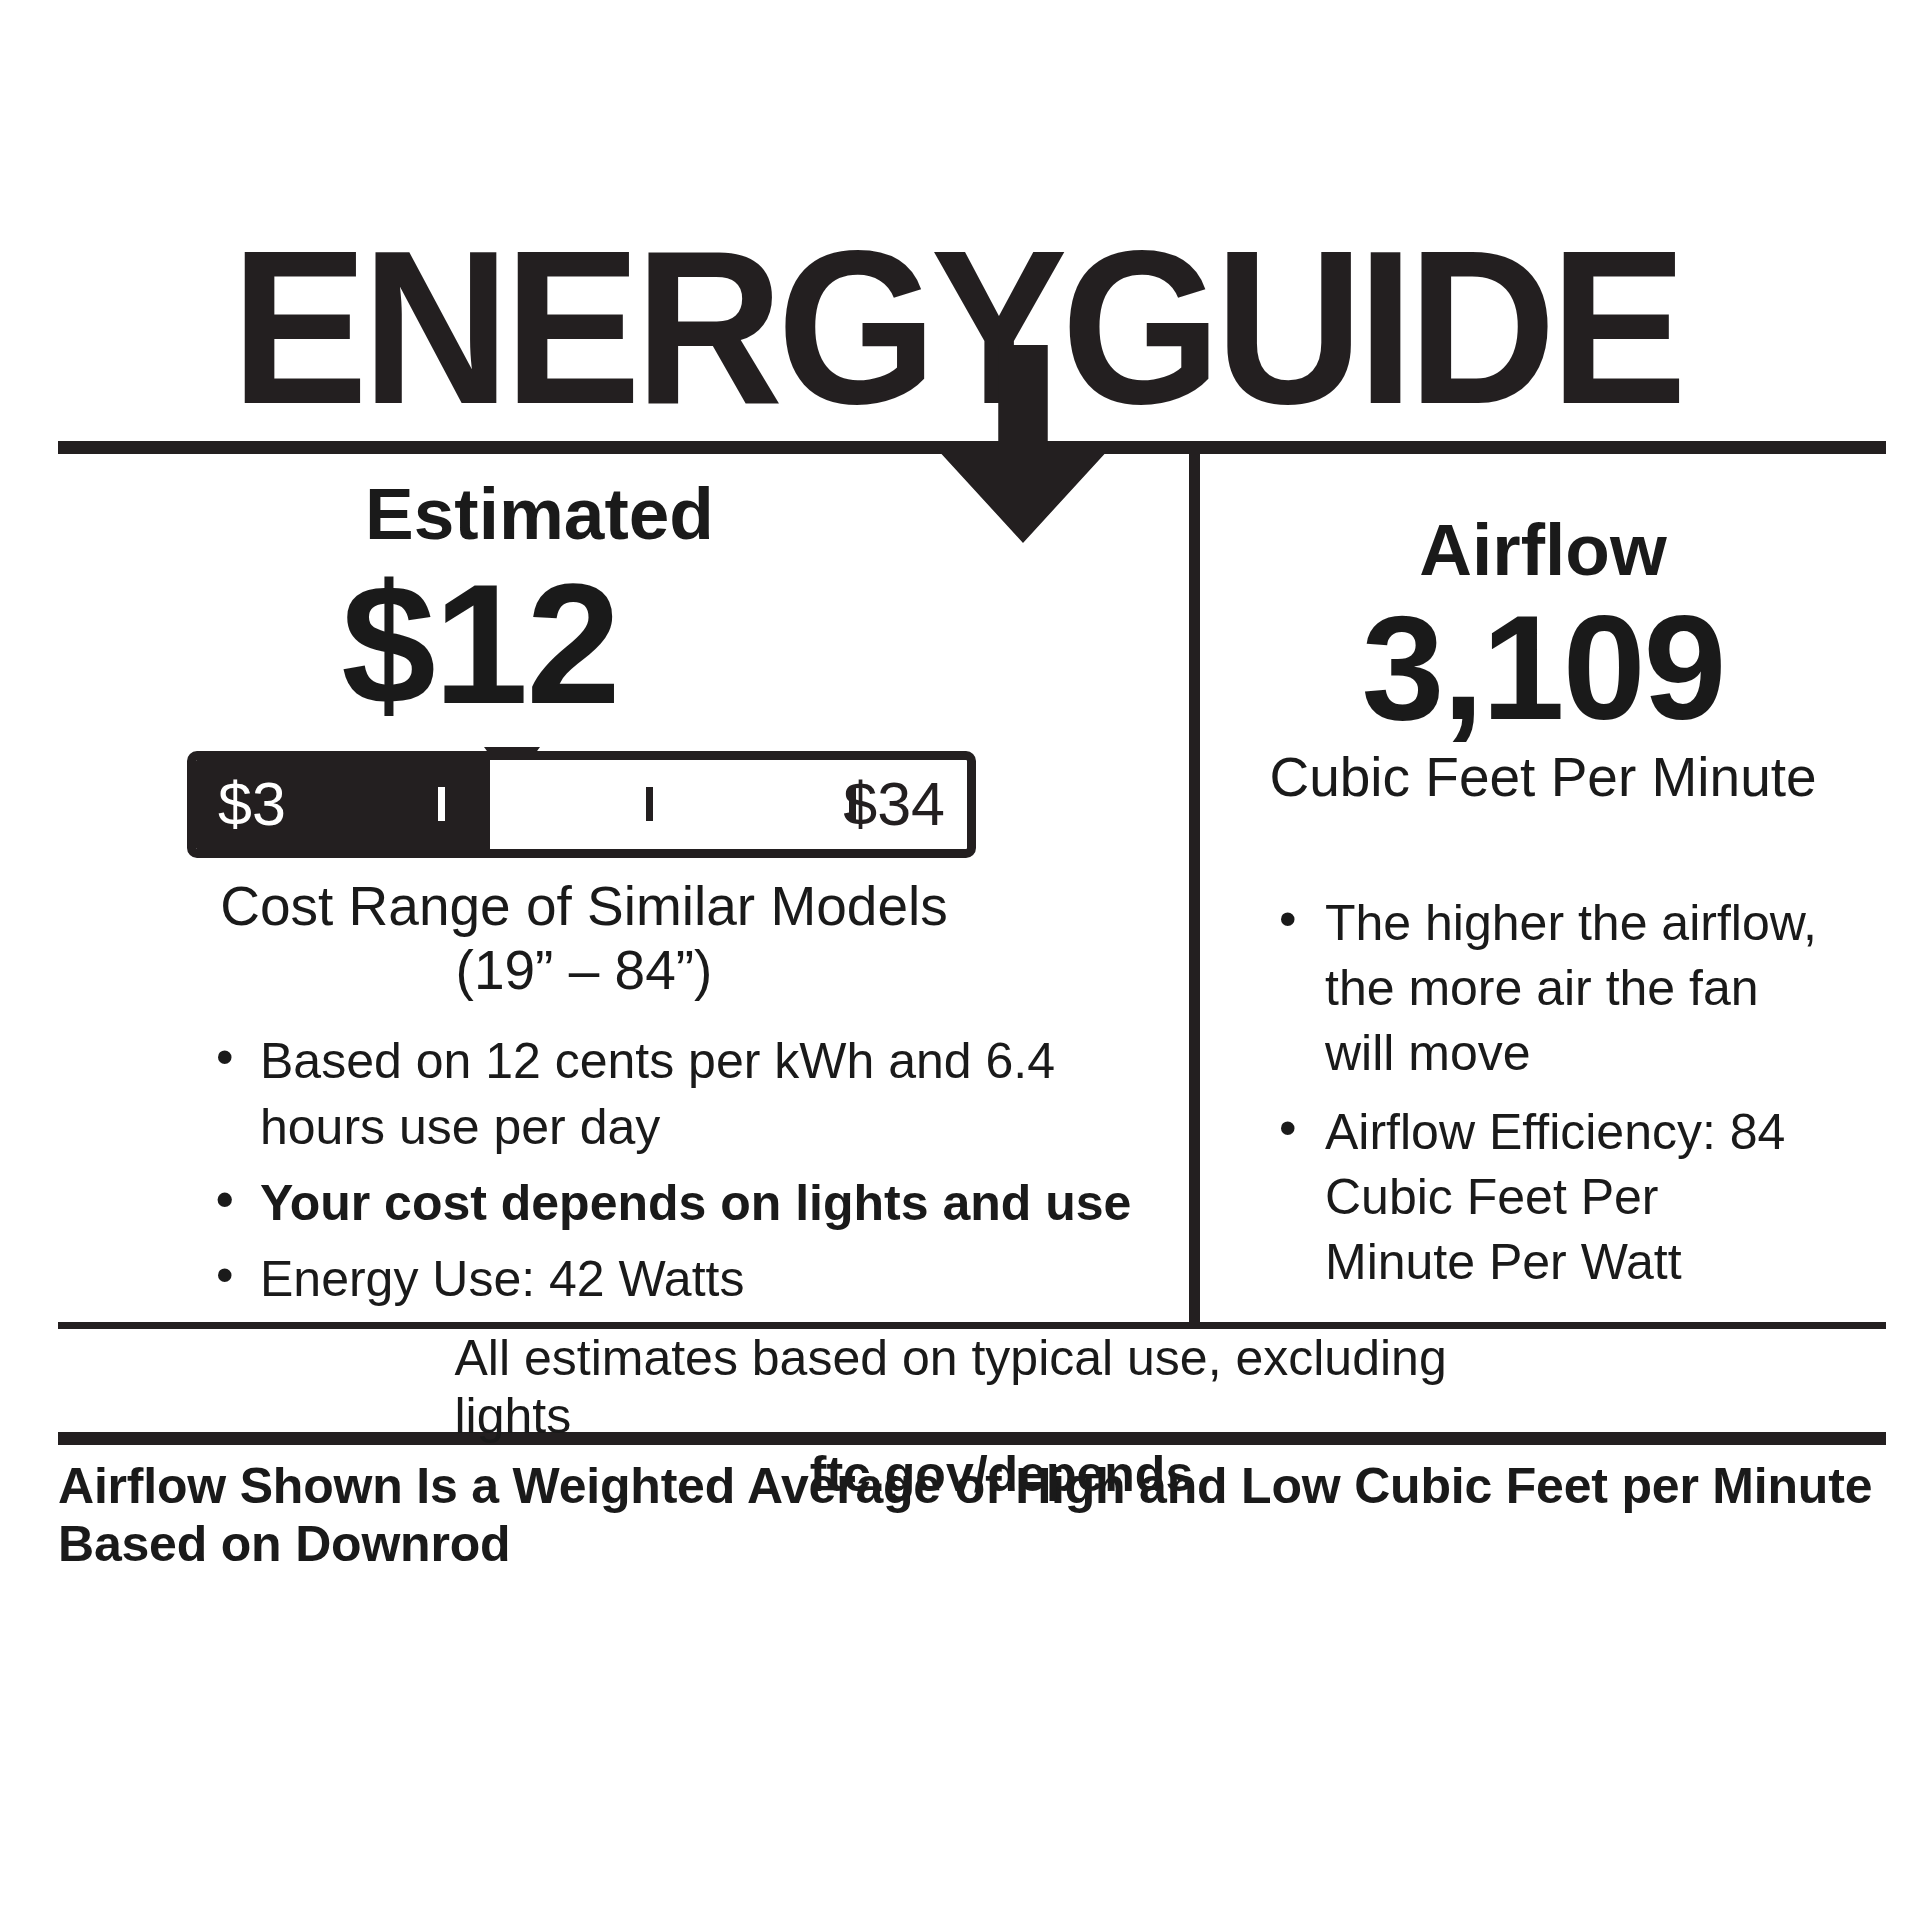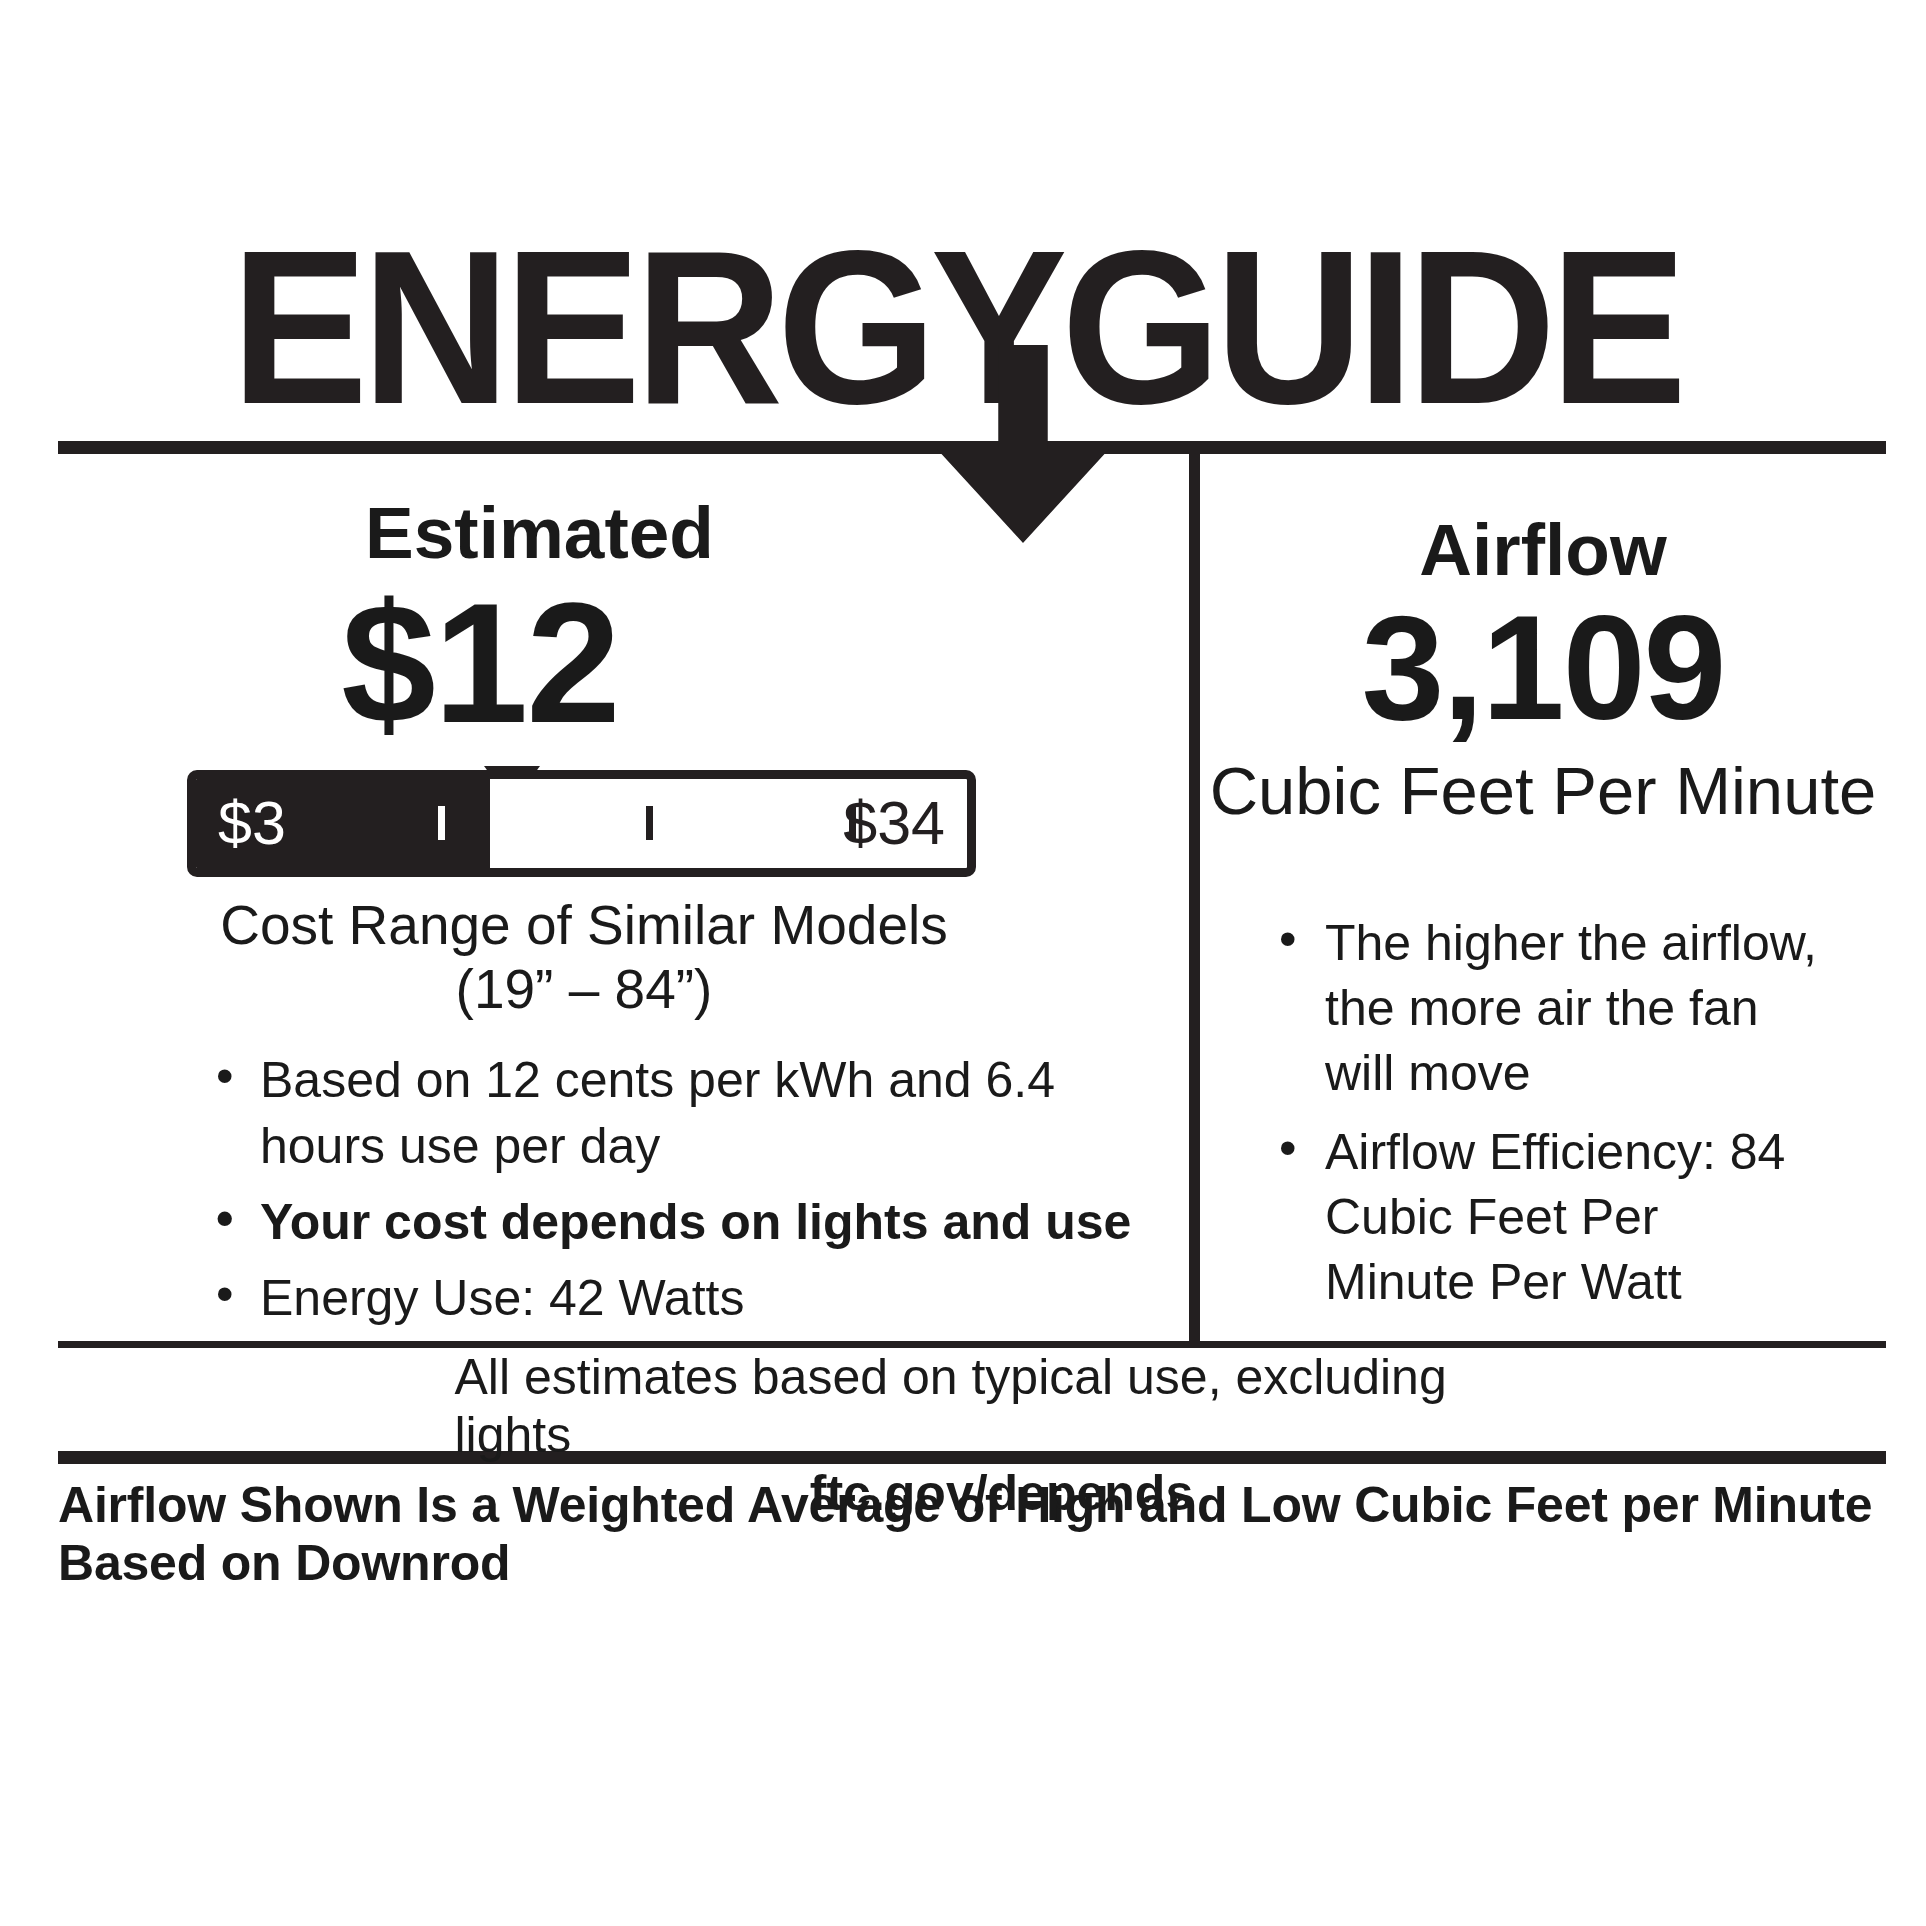--- a/index.html
+++ b/index.html
@@ -58,21 +58,20 @@
   .body-row {
     position: relative;
     display: flex;
     width: 100%;
   }
   .col-left {
     width: 1131px;
     position: relative;
     padding-top: 22px;
     box-sizing: border-box;
-    margin-top: 19px;
   }
   .col-divider {
     width: 11px;
     background: #231f20;
     margin: 0 0px;
   }
   .col-right {
     flex: 1;
     position: relative;
     padding-top: 59px;
@@ -219,23 +218,23 @@
     line-height: 1;
   }
   .airflow-value {
     font-size: 149px;
     font-weight: bold;
     line-height: 1.05;
     letter-spacing: -2px;
     margin-top: 4px;
   }
   .airflow-units {
-    font-size: 67px;
+    font-size: 55px;
     line-height: 1.1;
-    margin-top: 8px;
+    margin-top: 1px;
   }
   ul.bullets-right {
     list-style: none;
     margin: 83px 0 0 0;
     padding: 0 69px 0 79px;
     text-align: left;
   }
   ul.bullets-right li {
     position: relative;
     font-size: 50px;

